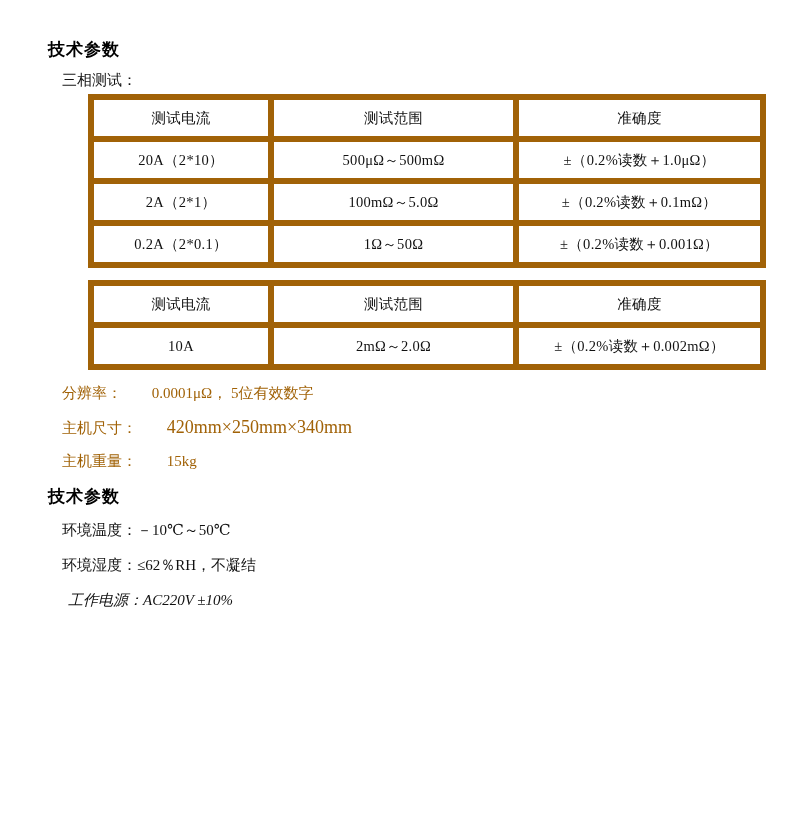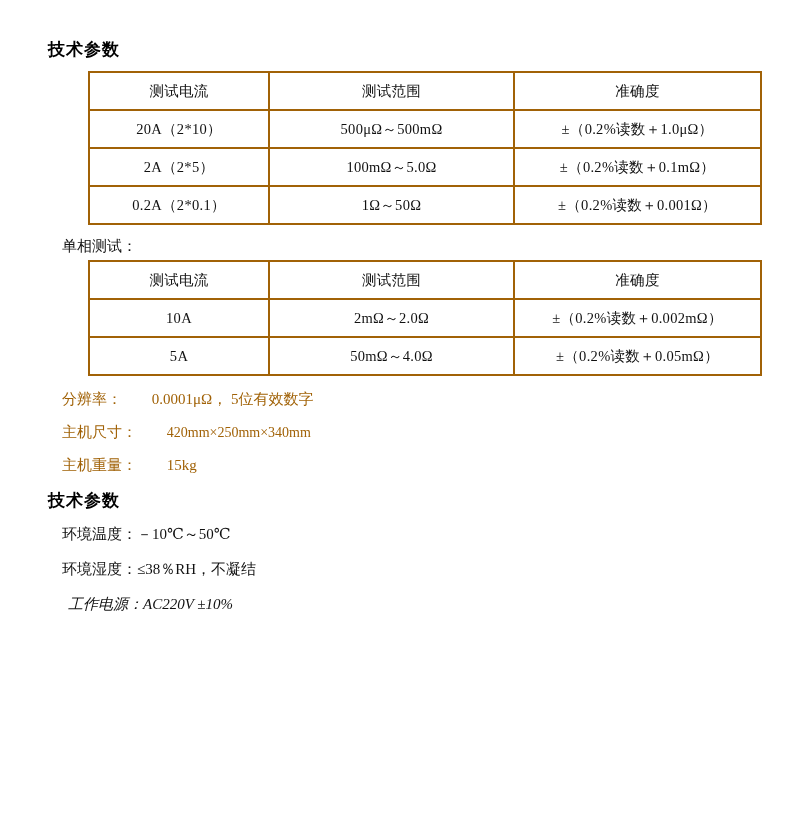--- a/index.html
+++ b/index.html
@@ -33,21 +33,21 @@
     margin: 0 0 4px 14px;
     color: #111;
   }
   table.spec {
     border-collapse: collapse;
     width: 672px;
     margin: 0 0 0 40px;
     table-layout: fixed;
   }
   table.spec td, table.spec th {
-    border: 2px solid #a16207;
+    border: 6px solid #a16207;
     text-align: center;
     font-size: 14.5px;
     font-weight: normal;
     padding: 0;
     height: 36px;
     letter-spacing: 0.3px;
     color: #111;
   }
   table.spec col.c1 { width: 180px; }
   table.spec col.c2 { width: 245px; }
@@ -61,21 +61,21 @@
   .params-list li {
     font-size: 15px;
     margin: 0 0 14px 14px;
     color: #a16207;
   }
   .params-list li .val {
     display: inline-block;
     margin-left: 26px;
   }
   .small-unit {
-    font-size: 14px;
+    font-size: 18px;
   }
   .cond-title {
     margin-top: 26px;
   }
   .cond-list {
     margin: 10px 0 0 0;
     padding: 0;
     list-style: none;
   }
   .cond-list li {
@@ -88,20 +88,21 @@
     font-style: italic;
   }
 </style>
 </head>
 <body>
 
 <div class="page">
 
   <h2 class="section-title">技术参数</h2>
 
+  <div class="sub-label">三相测试：</div>
 
   <table class="spec">
     <colgroup>
         <col class="c1">
         <col class="c2">
         <col class="c3">
       </colgroup>
     <thead>
       <tr>
         <th>测试电流</th>
@@ -109,59 +110,53 @@
         <th>准确度</th>
       </tr>
     </thead>
     <tbody>
       <tr>
         <td>20A（2*10）</td>
         <td>500μΩ～500mΩ</td>
         <td>±（0.2%读数＋1.0μΩ）</td>
       </tr>
       <tr>
-        <td>2A（2*5）</td>
+        <td>2A（2*1）</td>
         <td>100mΩ～5.0Ω</td>
         <td>±（0.2%读数＋0.1mΩ）</td>
       </tr>
       <tr>
         <td>0.2A（2*0.1）</td>
         <td>1Ω～50Ω</td>
         <td>±（0.2%读数＋0.001Ω）</td>
       </tr>
     </tbody>
   </table>
 
   <div class="gap-after-table"></div>
 
-  <div class="sub-label">单相测试：</div>
 
   <table class="spec">
     <colgroup>
         <col class="c1">
         <col class="c2">
         <col class="c3">
       </colgroup>
     <thead>
       <tr>
         <th>测试电流</th>
         <th>测试范围</th>
         <th>准确度</th>
       </tr>
     </thead>
     <tbody>
       <tr>
         <td>10A</td>
         <td>2mΩ～2.0Ω</td>
         <td>±（0.2%读数＋0.002mΩ）</td>
-      </tr>
-      <tr>
-        <td>5A</td>
-        <td>50mΩ～4.0Ω</td>
-        <td>±（0.2%读数＋0.05mΩ）</td>
       </tr>
     </tbody>
   </table>
 
   <ul class="params-list">
     <li>
       <span>分辨率：</span>
       <span class="val">0.0001μΩ，  5位有效数字</span>
     </li>
     <li>
@@ -171,17 +166,17 @@
     <li>
       <span>主机重量：</span>
       <span class="val">15kg</span>
     </li>
   </ul>
 
   <h2 class="section-title cond-title">技术参数</h2>
 
   <ul class="cond-list">
     <li>环境温度：－10℃～50℃</li>
-    <li>环境湿度：≤38％RH，不凝结</li>
+    <li>环境湿度：≤62％RH，不凝结</li>
     <li class="indent2">工作电源：AC220V ±10%</li>
   </ul>
 
 </div>
 
 </body></html>

